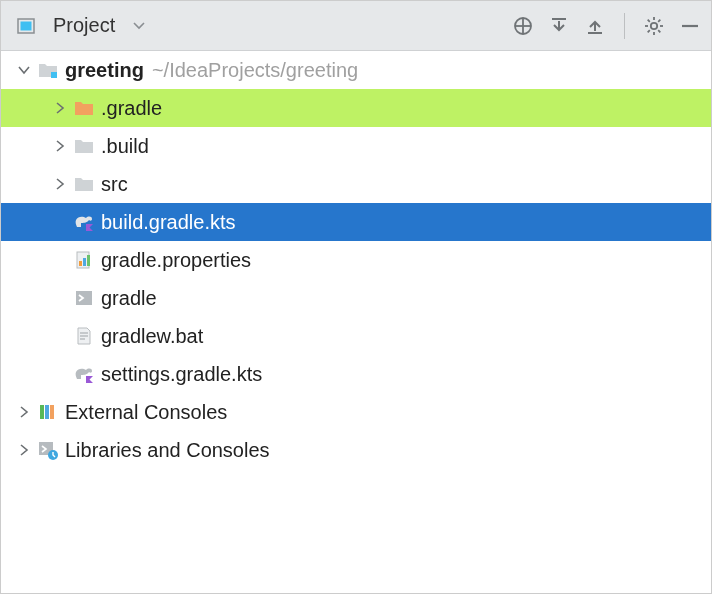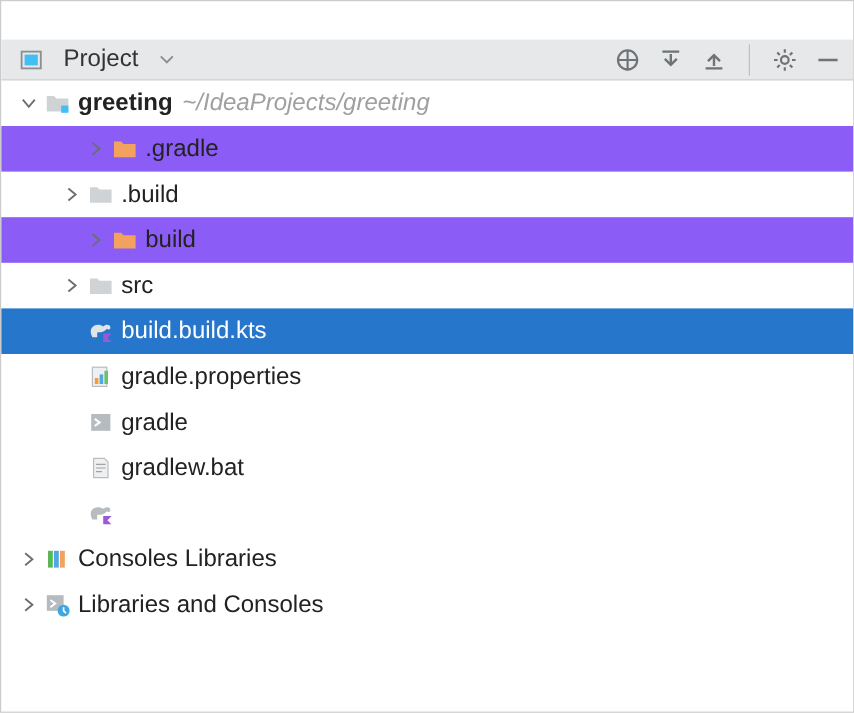--- a/index.html
+++ b/index.html
@@ -5,27 +5,26 @@
   * { box-sizing: border-box; margin: 0; padding: 0; }
   body {
     font-family: -apple-system, BlinkMacSystemFont, "Segoe UI", Arial, sans-serif;
     font-size: 20px;
     width: 712px;
     height: 594px;
     background: #fff;
     border: 1px solid #ccc;
   }
   .header {
-    height: 34px;
+    height: 50px;
     background: #e6e8ea;
     border-bottom: 1px solid #cfd1d3;
     display: flex;
     align-items: center;
     padding: 0 10px 0 12px;
-    margin-top: 32px;
   }
   .header-left {
     display: flex;
     align-items: center;
     gap: 8px;
   }
   .header-title {
     color: #333;
     margin-left: 6px;
     font-size: 20px;
@@ -50,22 +49,21 @@
     padding-top: 0;
   }
   .row {
     height: 38px;
     display: flex;
     align-items: center;
     font-size: 20px;
     color: #222;
   }
   .row.highlight-yellow {
-    background: #8b5cf6;
-    padding-left: 20px;
+    background: #bef264;
   }
   .row.selected {
     background: #2676cc;
     color: #fff;
   }
   .row .indent { display: inline-block; }
   .chevron {
     width: 22px;
     display: inline-flex;
     justify-content: center;
@@ -78,21 +76,20 @@
     align-items: center;
   }
   .label {
     margin-left: 4px;
   }
   .bold { font-weight: 700; }
   .path {
     color: #a0a0a0;
     margin-left: 8px;
     font-size: 20px;
-    font-style: italic;
   }
   svg { display: block; }
 </style>
 </head>
 <body>
 
 <div class="header">
   <div class="header-left">
     <span class="icon-slot">
       <svg width="20" height="20" viewBox="0 0 20 20">
@@ -196,34 +193,20 @@
         </svg>
     </span>
     <span class="icon-slot">
       <svg width="20" height="16" viewBox="0 0 20 16">
           <path d="M1 2 L7 2 L9 4 L19 4 L19 15 L1 15 Z" fill="#cfd3d6"></path>
         </svg>
     </span>
     <span class="label">.build</span>
   </div>
 
-  <div class="row highlight-yellow">
-    <span class="indent" style="width:48px"></span>
-    <span class="chevron">
-      <svg width="10" height="12" viewBox="0 0 10 12">
-          <path d="M2 1 L8 6 L2 11" fill="none" stroke="#6b6f72" stroke-width="1.6"></path>
-        </svg>
-    </span>
-    <span class="icon-slot">
-      <svg width="20" height="16" viewBox="0 0 20 16">
-          <path d="M1 2 L7 2 L9 4 L19 4 L19 15 L1 15 Z" fill="#f2a15f"></path>
-        </svg>
-    </span>
-    <span class="label">build</span>
-  </div>
 
 
   <div class="row">
     <span class="indent" style="width:48px"></span>
     <span class="chevron">
       <svg width="10" height="12" viewBox="0 0 10 12">
           <path d="M2 1 L8 6 L2 11" fill="none" stroke="#6b6f72" stroke-width="1.6"></path>
         </svg>
     </span>
     <span class="icon-slot">
@@ -235,21 +218,21 @@
   </div>
 
   <div class="row selected">
     <span class="indent" style="width:70px"></span>
     <span class="icon-slot">
       <svg width="22" height="18" viewBox="0 0 22 18">
         <path d="M3 7 C5 3 10 3 13 5 C15 3 19 3 19 6 C19 8 17 8 16 7 C14 10 10 10 8 10 L8 14 L4 14 C3 12 2 9 3 7 Z" fill="#e1e4e7"></path>
         <path d="M13 11 L20 11 L16.5 14.5 L20 18 L13 18 Z" fill="#9a59d6"></path>
       </svg>
     </span>
-    <span class="label">build.build.kts</span>
+    <span class="label">build.gradle.kts</span>
   </div>
 
   <div class="row">
     <span class="indent" style="width:70px"></span>
     <span class="icon-slot">
       <svg width="20" height="20" viewBox="0 0 20 20">
         <rect x="3" y="2" width="12" height="16" fill="#eef0f2" stroke="#b9bdc0"></rect>
         <rect x="5" y="11" width="3" height="5" fill="#f39c3b"></rect>
         <rect x="9" y="8" width="3" height="8" fill="#4fa8e0"></rect>
         <rect x="13" y="5" width="3" height="11" fill="#6cc26c"></rect>
@@ -283,37 +266,38 @@
   </div>
 
   <div class="row">
     <span class="indent" style="width:70px"></span>
     <span class="icon-slot">
       <svg width="22" height="18" viewBox="0 0 22 18">
         <path d="M3 7 C5 3 10 3 13 5 C15 3 19 3 19 6 C19 8 17 8 16 7 C14 10 10 10 8 10 L8 14 L4 14 C3 12 2 9 3 7 Z" fill="#b7bcc0"></path>
         <path d="M13 11 L20 11 L16.5 14.5 L20 18 L13 18 Z" fill="#9a59d6"></path>
       </svg>
     </span>
+    <span class="label">settings.gradle.kts</span>
   </div>
 
   <div class="row">
     <span class="indent" style="width:12px"></span>
     <span class="chevron">
       <svg width="10" height="12" viewBox="0 0 10 12">
           <path d="M2 1 L8 6 L2 11" fill="none" stroke="#6b6f72" stroke-width="1.6"></path>
         </svg>
     </span>
     <span class="icon-slot">
       <svg width="20" height="20" viewBox="0 0 20 20">
         <rect x="2" y="3" width="4" height="14" fill="#58b858"></rect>
         <rect x="7" y="3" width="4" height="14" fill="#4fa8e0"></rect>
         <rect x="12" y="3" width="4" height="14" fill="#f2a15f"></rect>
       </svg>
     </span>
-    <span class="label">Consoles Libraries</span>
+    <span class="label">External Consoles</span>
   </div>
 
   <div class="row">
     <span class="indent" style="width:12px"></span>
     <span class="chevron">
       <svg width="10" height="12" viewBox="0 0 10 12">
           <path d="M2 1 L8 6 L2 11" fill="none" stroke="#6b6f72" stroke-width="1.6"></path>
         </svg>
     </span>
     <span class="icon-slot">

